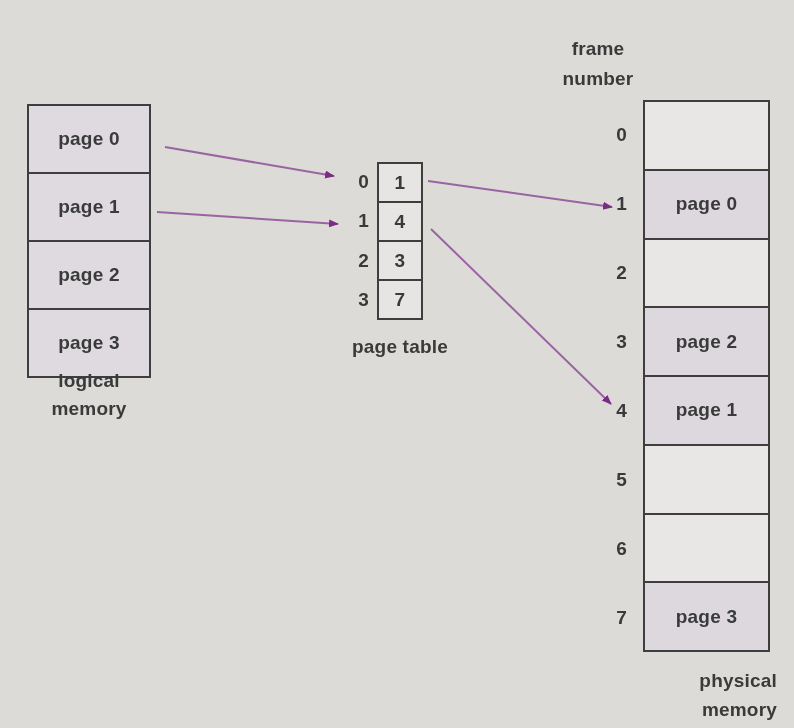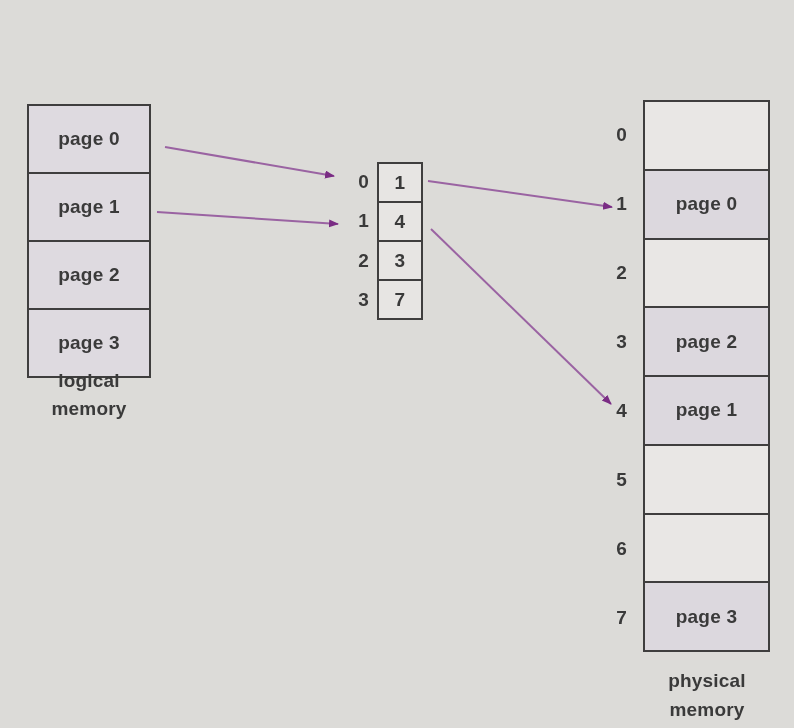--- a/index.html
+++ b/index.html
@@ -76,21 +76,21 @@
     display:flex;flex-direction:column;
   }
   .pm-cell{
     flex:1;display:flex;align-items:center;justify-content:center;
     background:#e9e7e5;
   }
   .pm-cell + .pm-cell{border-top:2px solid #3f3e3e;}
   .pm-cell.filled{background:#dcd8de;}
   .pm-label{
     position:absolute;left:637px;top:666px;width:140px;
-    text-align:center;line-height:29px;
+    text-align:right;line-height:29px;
   }
   
   .arrow-svg{
     position:absolute;left:0;top:0;width:794px;height:728px;
     pointer-events:none;
   }
   .arrow-svg line{
     stroke:#9a63a2;stroke-width:2;
   }
 </style>
@@ -104,20 +104,24 @@
       <marker id="ah" markerWidth="11" markerHeight="9" refX="9" refY="4" orient="auto" markerUnits="userSpaceOnUse">
         <path d="M0,0 L10,4 L0,8 Z" fill="#7a2c84"></path>
       </marker>
     </defs>
   <line x1="165" y1="147" x2="334" y2="176" marker-end="url(#ah)"></line>
       <line x1="157" y1="212" x2="338" y2="224" marker-end="url(#ah)"></line>
       <line x1="428" y1="181" x2="612" y2="207" marker-end="url(#ah)"></line>
       <line x1="431" y1="229" x2="611" y2="404" marker-end="url(#ah)"></line>
     </svg>
 
+  <div class="fn-header txt">
+    <div>frame</div>
+    <div>number</div>
+  </div>
 
   <div class="lm-box">
     <div class="lm-cell txt">page 0</div>
     <div class="lm-cell txt">page 1</div>
     <div class="lm-cell txt">page 2</div>
     <div class="lm-cell txt">page 3</div>
   </div>
   <div class="lm-label txt">
     <div>logical</div>
     <div>memory</div>
@@ -129,20 +133,21 @@
     <div class="pt-idx txt">2</div>
     <div class="pt-idx txt">3</div>
   </div>
 
   <div class="pt-box">
     <div class="pt-cell txt">1</div>
     <div class="pt-cell txt">4</div>
     <div class="pt-cell txt">3</div>
     <div class="pt-cell txt">7</div>
   </div>
+  <div class="pt-label txt">page table</div>
 
   <div class="fr-num-col">
     <div class="fr-num txt">0</div>
     <div class="fr-num txt">1</div>
     <div class="fr-num txt">2</div>
     <div class="fr-num txt">3</div>
     <div class="fr-num txt">4</div>
     <div class="fr-num txt">5</div>
     <div class="fr-num txt">6</div>
     <div class="fr-num txt">7</div>

